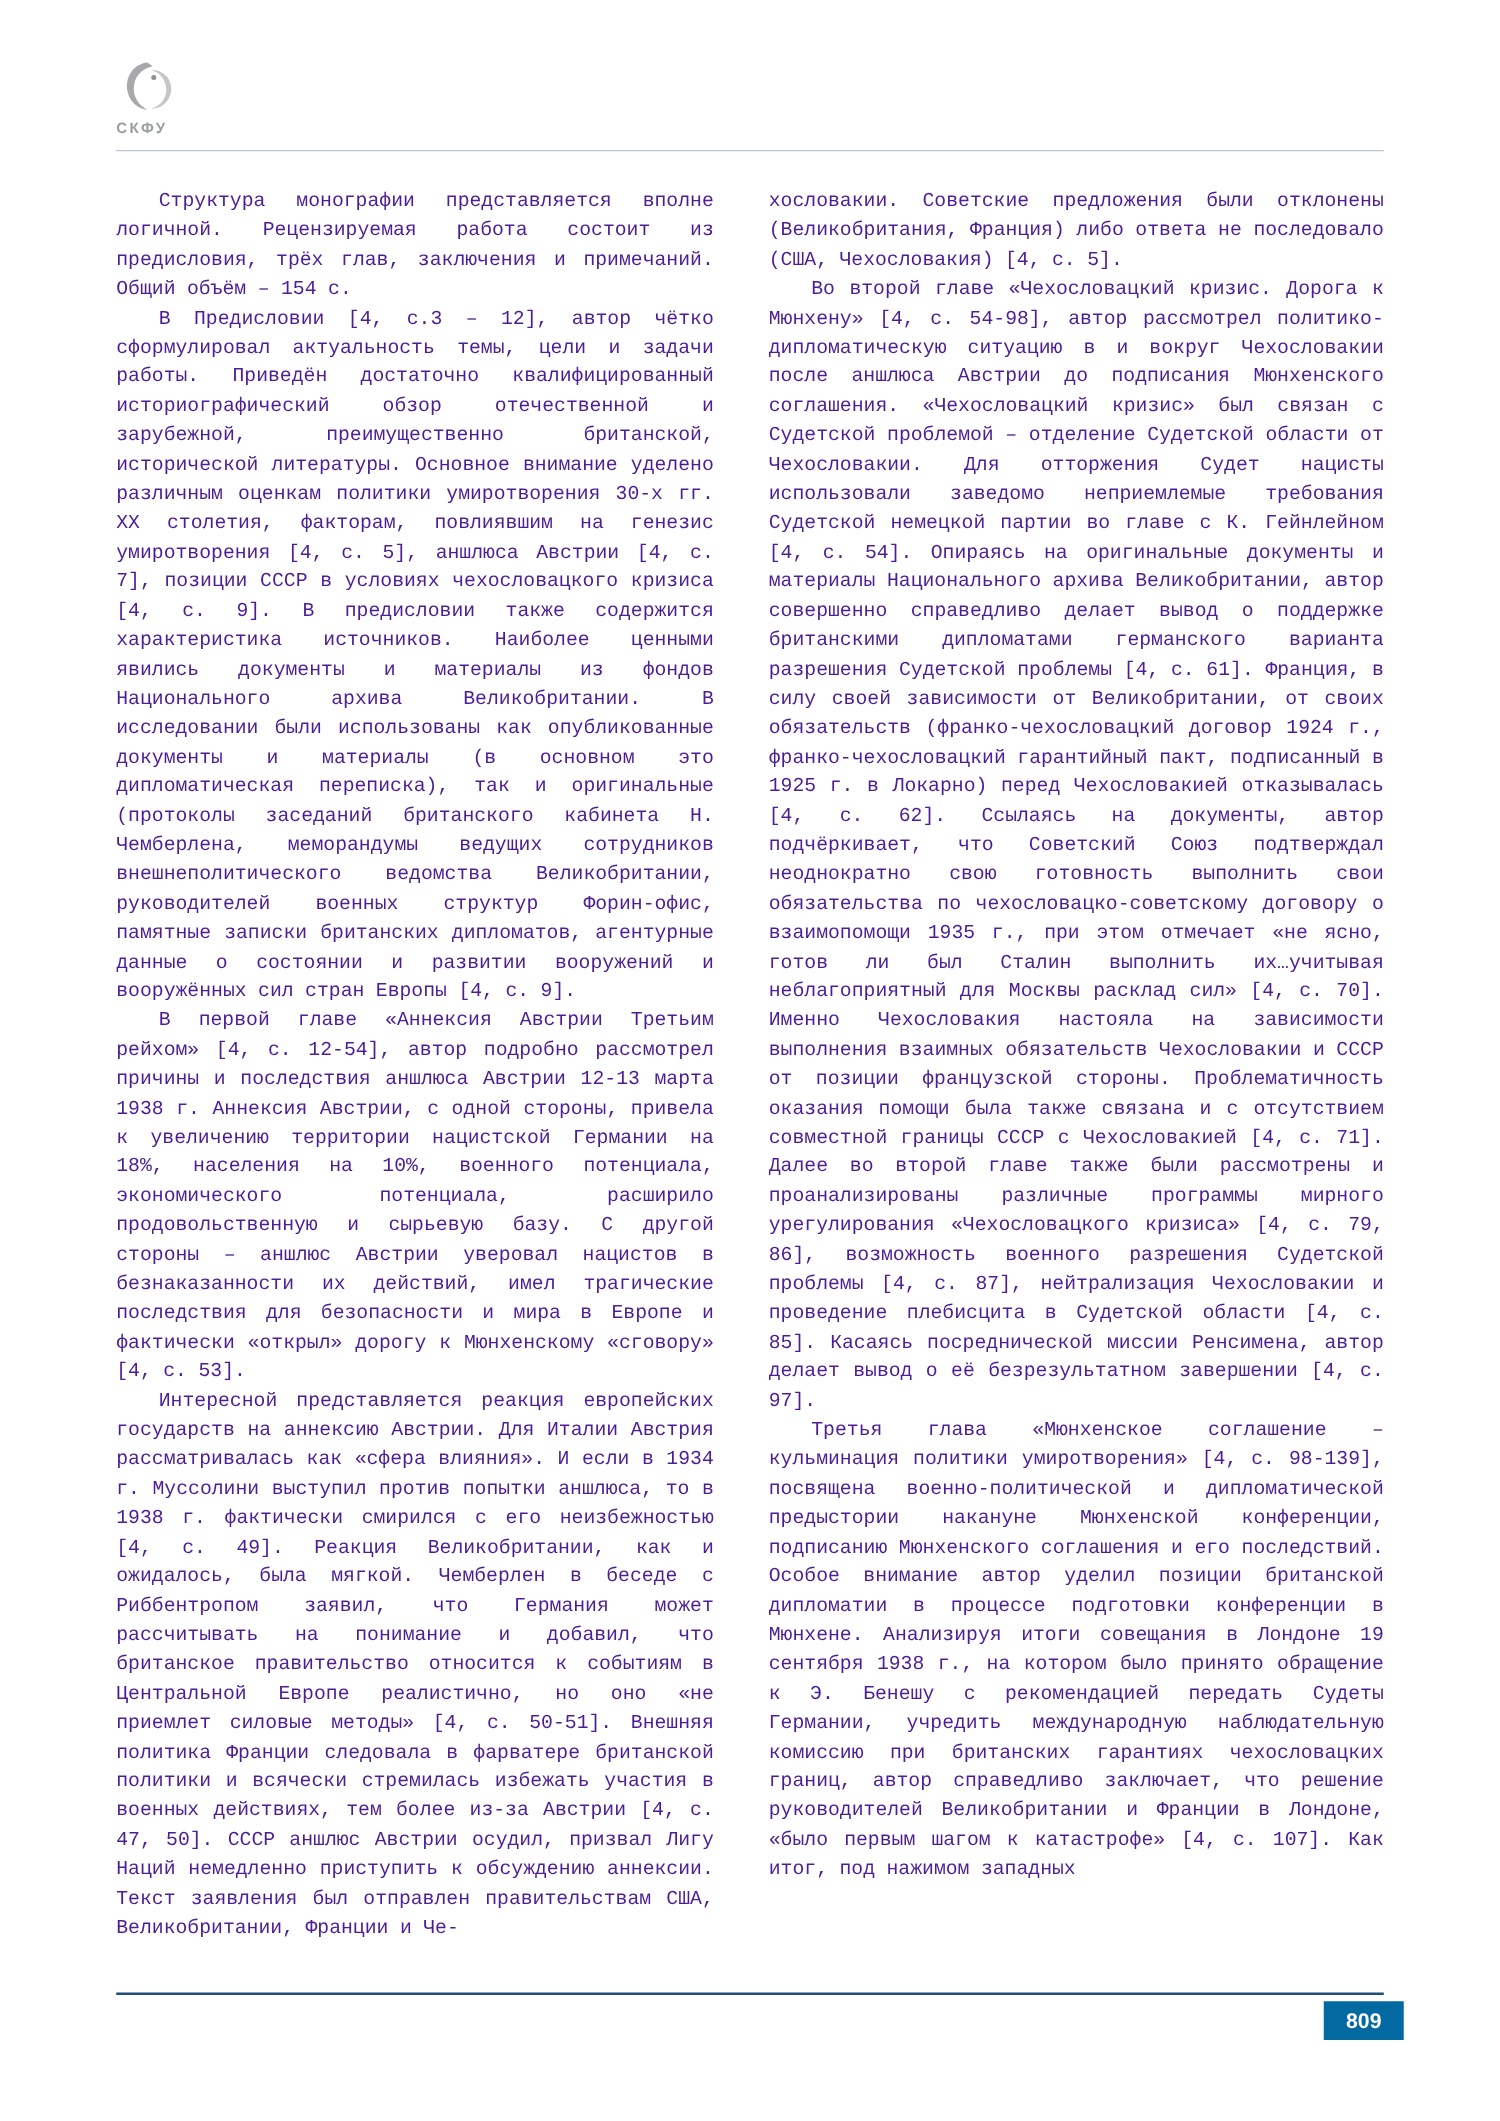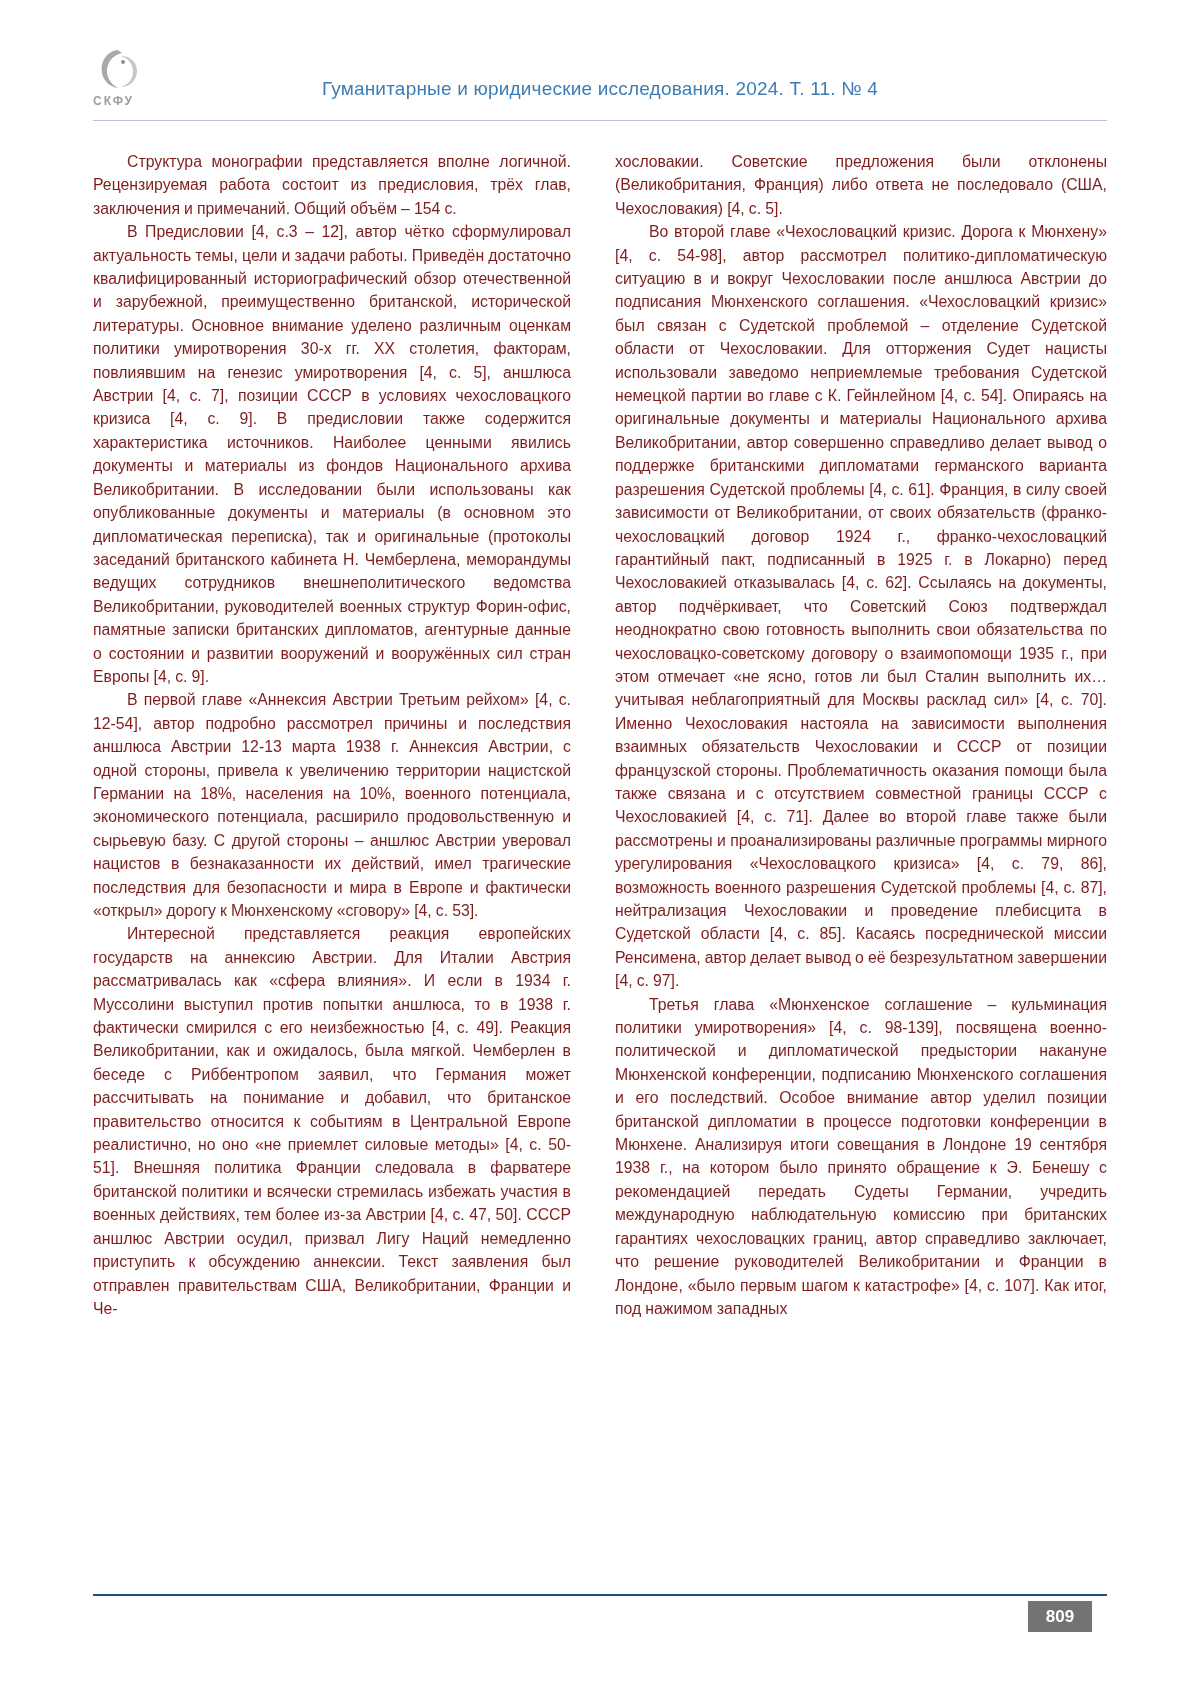--- a/index.html
+++ b/index.html
@@ -67,41 +67,42 @@
     overflow: hidden;
   }
   .col { overflow: hidden; }
   .col-left  { width: 478px; }
   .col-right { width: 492px; }
   .col p {
     margin: 0;
     text-align: justify;
     font-size: 15.8px;
     line-height: 23.4px;
-    color: #7f1d1d;
+    color: #4c1d95;
     word-spacing: -0.3px;
+    font-family: Liberation Mono, monospace;
   }
   .col p.indent { text-indent: 34px; }
   
   .footer-rule {
     position: absolute;
     left: 93px;
     right: 93px;
     top: 1594px;
     border: none;
     border-top: 2px solid #1f4e79;
     margin: 0;
   }
   .page-badge {
     position: absolute;
-    right: 108px;
+    right: 77px;
     top: 1601px;
     width: 64px;
     height: 31px;
-    background: #737373;
+    background: #0369a1;
     color: #ffffff;
     font-size: 17px;
     font-weight: bold;
     display: flex;
     align-items: center;
     justify-content: center;
   }
 </style>
 </head>
 <body>
@@ -112,21 +113,20 @@
     <div class="logo">
       <span>
         <svg width="48" height="44" viewBox="0 0 48 44" aria-hidden="true">
           <path d="M24 2 C13 4 7 14 9 25 C10.5 33 17 39 25 40 C18 36 14 30 14 23 C14 14 20 7 29 5 C27 3.5 25.5 2 24 2 Z" fill="#a7a9ac"></path>
           <path d="M28 8 C35 10 40 16 40 24 C40 31 35 37 28 39 C37 39 44 32 44 23 C44 14 37 8 28 8 Z" fill="#c4c6c8"></path>
           <circle cx="30" cy="14" r="2" fill="#8d8f93"></circle>
         </svg>
       </span>
       <span class="logo-text">СКФУ</span>
     </div>
-    <div class="header-title">Гуманитарные и юридические исследования. 2024. Т. 11. № 4</div>
   </header>
 
   <hr class="header-rule">
 
   <main class="columns">
     <div class="col col-left">
       <p class="indent">Структура монографии представляется вполне логичной. Рецензируемая работа состоит из предисловия, трёх глав, заключения и примечаний. Общий объём – 154 с.</p>
       <p class="indent">В Предисловии [4, с.3 – 12], автор чётко сформулировал актуальность темы, цели и задачи работы. Приведён достаточно квалифицированный историографический обзор отечественной и зарубежной, преимущественно британской, исторической литературы. Основное внимание уделено различным оценкам политики умиротворения 30-х гг. ХХ столетия, факторам, повлиявшим на генезис умиротворения [4, с. 5], аншлюса Австрии [4, с. 7], позиции СССР в условиях чехословацкого кризиса [4, с. 9]. В предисловии также содержится характеристика источников. Наиболее ценными явились документы и материалы из фондов Национального архива Великобритании. В исследовании были использованы как опубликованные документы и материалы (в основном это дипломатическая переписка), так и оригинальные (протоколы заседаний британского кабинета Н. Чемберлена, меморандумы ведущих сотрудников внешнеполитического ведомства Великобритании, руководителей военных структур Форин-офис, памятные записки британских дипломатов, агентурные данные о состоянии и развитии вооружений и вооружённых сил стран Европы [4, с. 9].</p>
       <p class="indent">В первой главе «Аннексия Австрии Третьим рейхом» [4, с. 12-54], автор подробно рассмотрел причины и последствия аншлюса Австрии 12-13 марта 1938 г. Аннексия Австрии, с одной стороны, привела к увеличению территории нацистской Германии на 18%, населения на 10%, военного потенциала, экономического потенциала, расширило продовольственную и сырьевую базу. С другой стороны – аншлюс Австрии уверовал нацистов в безнаказанности их действий, имел трагические последствия для безопасности и мира в Европе и фактически «открыл» дорогу к Мюнхенскому «сговору» [4, с. 53].</p>
       <p class="indent">Интересной представляется реакция европейских государств на аннексию Австрии. Для Италии Австрия рассматривалась как «сфера влияния». И если в 1934 г. Муссолини выступил против попытки аншлюса, то в 1938 г. фактически смирился с его неизбежностью [4, с. 49]. Реакция Великобритании, как и ожидалось, была мягкой. Чемберлен в беседе с Риббентропом заявил, что Германия может рассчитывать на понимание и добавил, что британское правительство относится к событиям в Центральной Европе реалистично, но оно «не приемлет силовые методы» [4, с. 50-51]. Внешняя политика Франции следовала в фарватере британской политики и всячески стремилась избежать участия в военных действиях, тем более из-за Австрии [4, с. 47, 50]. СССР аншлюс Австрии осудил, призвал Лигу Наций немедленно приступить к обсуждению аннексии. Текст заявления был отправлен правительствам США, Великобритании, Франции и Че-</p>

